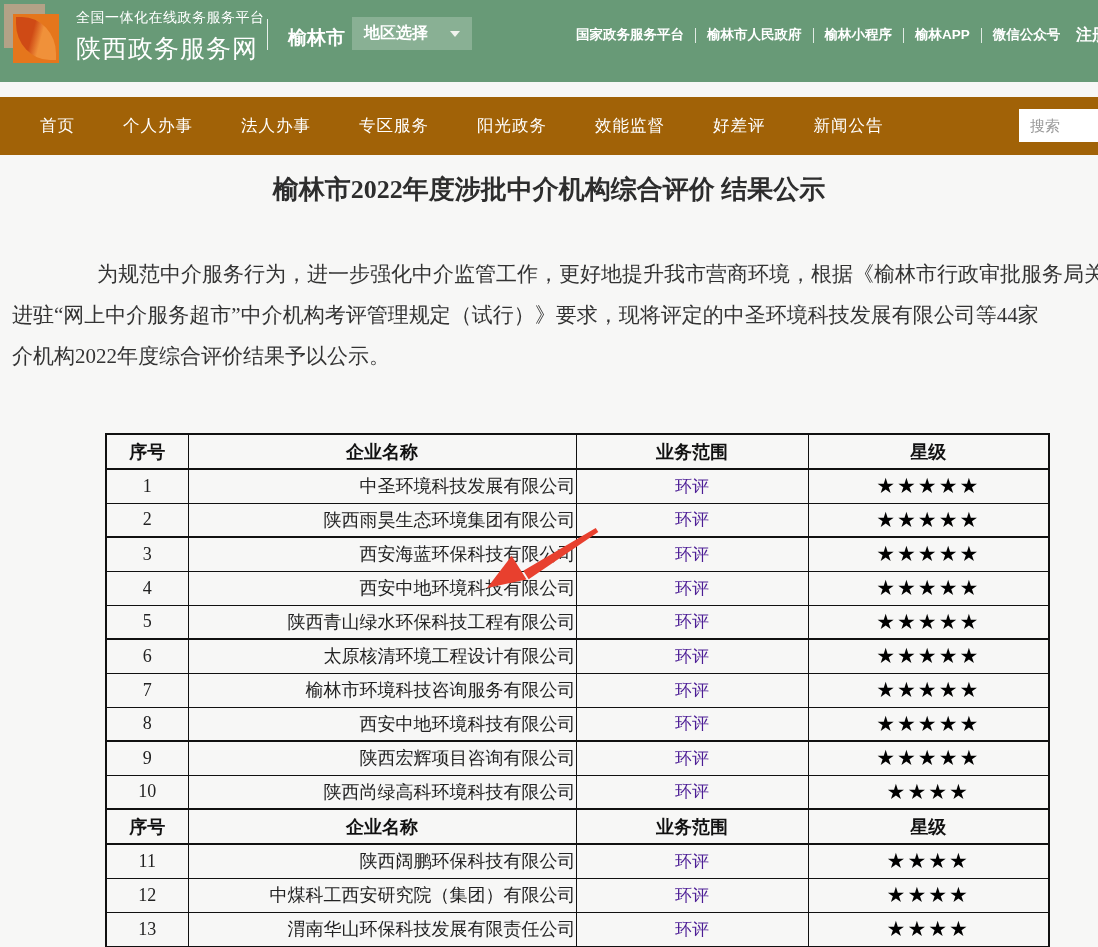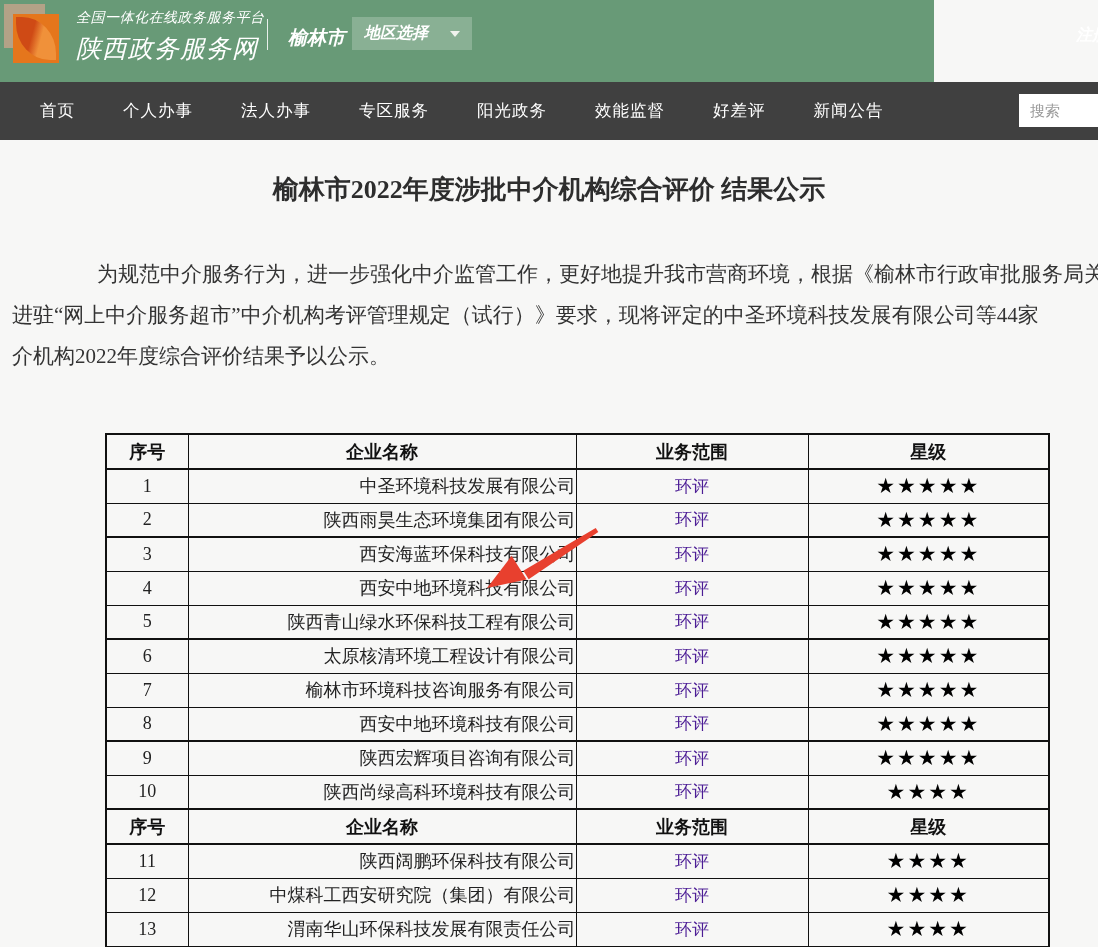--- a/index.html
+++ b/index.html
@@ -1,42 +1,42 @@
 <!DOCTYPE html>
 <html><head>
 <meta charset="utf-8">
 <style>
   html,body{margin:0;padding:0;}
   body{
     width:1098px;height:947px;overflow:hidden;position:relative;
     background:#f7f7f6;font-family:"Liberation Sans",sans-serif;
   }
   
-  .hdr{position:absolute;left:0;top:0;width:934px;height:82px;background:#689a77;font-style:italic;}
+  .hdr{position:absolute;left:0;top:0;width:1098px;height:82px;background:#689a77;}
   .logo{position:absolute;left:4px;top:4px;width:58px;height:60px;}
   .logo .sq-tan{position:absolute;left:0;top:0;width:41px;height:44px;background:#b4a287;}
   .logo .sq-org{position:absolute;left:9px;top:10px;width:46px;height:49px;background:#e5761c;}
   .logo .leaf{position:absolute;left:12px;top:13px;width:40px;height:43px;
     border-radius:0 85% 0 85%;background:linear-gradient(105deg,#cf4a15 40%,#f0913a 60%);}
   .brand{position:absolute;left:76px;top:9px;color:#fff;}
   .brand .small{font-size:14px;letter-spacing:.5px;}
   .brand .big{font-size:25px;margin-top:5px;letter-spacing:1px;}
   .vline{position:absolute;left:267px;top:19px;width:1px;height:31px;background:rgba(255,255,255,.85);}
   .city{position:absolute;left:288px;top:25px;color:#fff;font-size:19px;font-weight:bold;}
   .region-btn{position:absolute;left:352px;top:17px;height:33px;padding:0 12px;
     background:rgba(255,255,255,.22);color:#fff;font-size:16px;font-weight:bold;
     display:flex;align-items:center;gap:22px;cursor:pointer;}
   .caret{width:0;height:0;border-left:5px solid transparent;border-right:5px solid transparent;
     border-top:6px solid #f0f3ee;}
   .hdr-links{position:absolute;left:576px;top:26px;display:flex;align-items:center;color:#fff;font-size:13.5px;font-weight:bold;}
   .hdr-links .sep{width:1px;height:15px;background:rgba(255,255,255,.8);margin:0 11px;}
   .hdr-links a{color:#fff;text-decoration:none;white-space:nowrap;}
   .register{position:absolute;left:1076px;top:25px;color:#fff;font-size:16px;font-weight:bold;white-space:nowrap;}
   
-  .nav{position:absolute;left:0;top:82px;width:1098px;height:58px;background:#404040;}
+  .nav{position:absolute;left:0;top:97px;width:1098px;height:58px;background:#a16207;}
   .nav-items{position:absolute;left:40px;top:0;height:58px;display:flex;align-items:center;}
   .nav-items a{color:#fff;font-size:16.5px;text-decoration:none;margin-right:48px;white-space:nowrap;letter-spacing:1px;}
   .search{position:absolute;left:1019px;top:12px;width:150px;height:33px;background:#fff;border:none;
     font-size:15px;color:#777;padding:0 0 0 11px;outline:none;font-family:"Liberation Sans",sans-serif;}
   .search::placeholder{color:#9a9a9a;}
   
   .content{position:absolute;left:0;top:140px;width:1036px;height:807px;
     font-family:"Liberation Serif",serif;color:#333;}
   .title{position:absolute;left:0;top:32px;width:1098px;text-align:center;
     font-size:26px;font-weight:bold;color:#2d2d2d;white-space:nowrap;}
@@ -72,20 +72,31 @@
   <div class="brand">
     <div class="small">全国一体化在线政务服务平台</div>
     <div class="big">陕西政务服务网</div>
   </div>
   <div class="vline"></div>
   <div class="city">榆林市</div>
   <div class="region-btn">
     <span>地区选择</span>
     <span class="caret"></span>
   </div>
+  <div class="hdr-links" id="hdr-links">
+      <a href="#">国家政务服务平台</a>
+      <span class="sep"></span>
+      <a href="#">榆林市人民政府</a>
+      <span class="sep"></span>
+      <a href="#">榆林小程序</a>
+      <span class="sep"></span>
+      <a href="#">榆林APP</a>
+      <span class="sep"></span>
+      <a href="#">微信公众号</a>
+    </div>
   <div class="register">注册</div>
 </div>
 
 <div class="nav">
   <div class="nav-items" id="nav-items">
       <a href="#">首页</a>
       <a href="#">个人办事</a>
       <a href="#">法人办事</a>
       <a href="#">专区服务</a>
       <a href="#">阳光政务</a>

